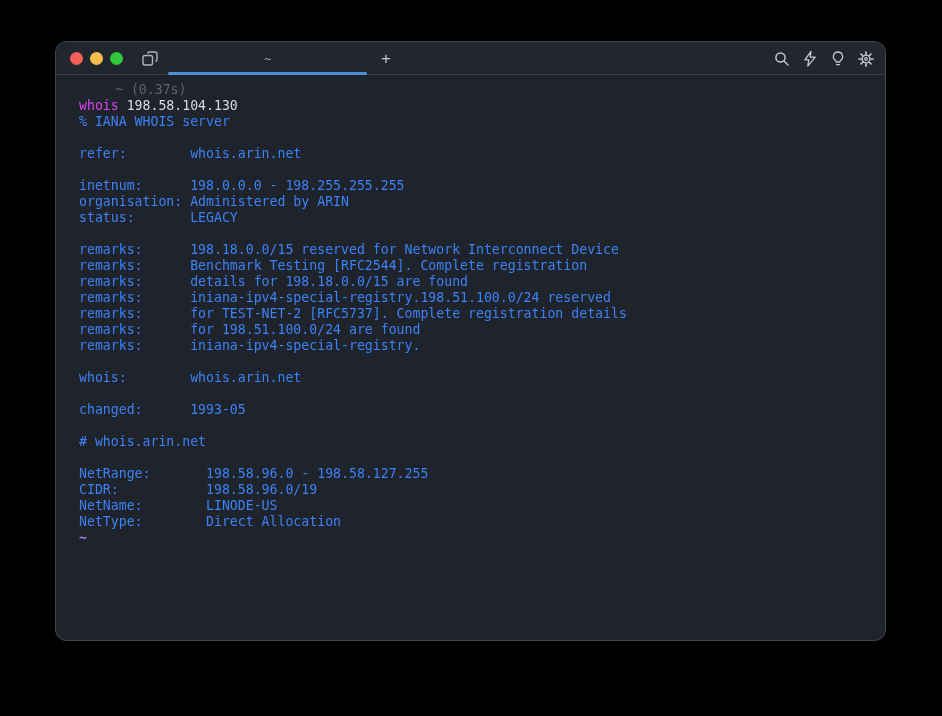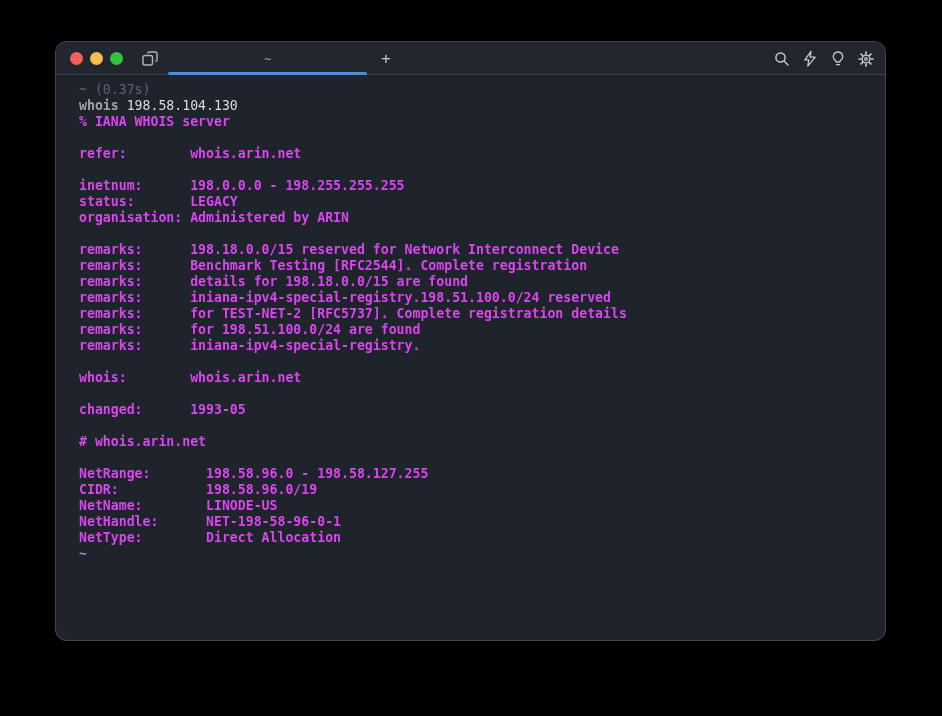--- a/index.html
+++ b/index.html
@@ -83,24 +83,24 @@
   }
   .tb-icon svg { display: block; }
 
   .content {
     padding: 7px 18px 0 23px;
     font-family: "DejaVu Sans Mono", monospace;
     font-size: 13.2px;
     line-height: 16px;
   }
   .line { white-space: pre; height: 16px; }
-  .seg-dim    { color: #5d646e; }
-  .seg-green  { color: #a3a3a3; font-weight: bold; }
+  .seg-dim    { color: #5d646e; margin-left: 36px; }
+  .seg-green  { color: #d946ef; font-weight: normal; }
   .seg-white  { color: #d7dce3; font-weight: normal; }
-  .seg-out    { color: #d946ef; font-weight: bold; }
+  .seg-out    { color: #3b82f6; }
   .seg-purple { color: #b07edb; font-weight: bold; }
 </style>
 </head>
 <body>
 
 <div class="window">
 
   <div class="titlebar">
 
     <div class="traffic-lights">
@@ -161,38 +161,37 @@
   </div>
 
   <div class="content">
       <div class="line"><span class="seg-dim">~ (0.37s)</span></div>
       <div class="line"><span class="seg-green">whois</span><span class="seg-white"> 198.58.104.130</span></div>
       <div class="line"><span class="seg-out">% IANA WHOIS server</span></div>
       <div class="line"> </div>
       <div class="line"><span class="seg-out">refer:        whois.arin.net</span></div>
       <div class="line"> </div>
       <div class="line"><span class="seg-out">inetnum:      198.0.0.0 - 198.255.255.255</span></div>
+      <div class="line"><span class="seg-out">organisation: Administered by ARIN</span></div>
       <div class="line"><span class="seg-out">status:       LEGACY</span></div>
-      <div class="line"><span class="seg-out">organisation: Administered by ARIN</span></div>
       <div class="line"> </div>
       <div class="line"><span class="seg-out">remarks:      198.18.0.0/15 reserved for Network Interconnect Device</span></div>
       <div class="line"><span class="seg-out">remarks:      Benchmark Testing [RFC2544]. Complete registration</span></div>
       <div class="line"><span class="seg-out">remarks:      details for 198.18.0.0/15 are found</span></div>
       <div class="line"><span class="seg-out">remarks:      iniana-ipv4-special-registry.198.51.100.0/24 reserved</span></div>
       <div class="line"><span class="seg-out">remarks:      for TEST-NET-2 [RFC5737]. Complete registration details</span></div>
       <div class="line"><span class="seg-out">remarks:      for 198.51.100.0/24 are found</span></div>
       <div class="line"><span class="seg-out">remarks:      iniana-ipv4-special-registry.</span></div>
       <div class="line"> </div>
       <div class="line"><span class="seg-out">whois:        whois.arin.net</span></div>
       <div class="line"> </div>
       <div class="line"><span class="seg-out">changed:      1993-05</span></div>
       <div class="line"> </div>
       <div class="line"><span class="seg-out"># whois.arin.net</span></div>
       <div class="line"> </div>
       <div class="line"><span class="seg-out">NetRange:       198.58.96.0 - 198.58.127.255</span></div>
       <div class="line"><span class="seg-out">CIDR:           198.58.96.0/19</span></div>
       <div class="line"><span class="seg-out">NetName:        LINODE-US</span></div>
-      <div class="line"><span class="seg-out">NetHandle:      NET-198-58-96-0-1</span></div>
       <div class="line"><span class="seg-out">NetType:        Direct Allocation</span></div>
       <div class="line"><span class="seg-purple">~</span></div>
     </div>
 
 </div>
 
 </body></html>

